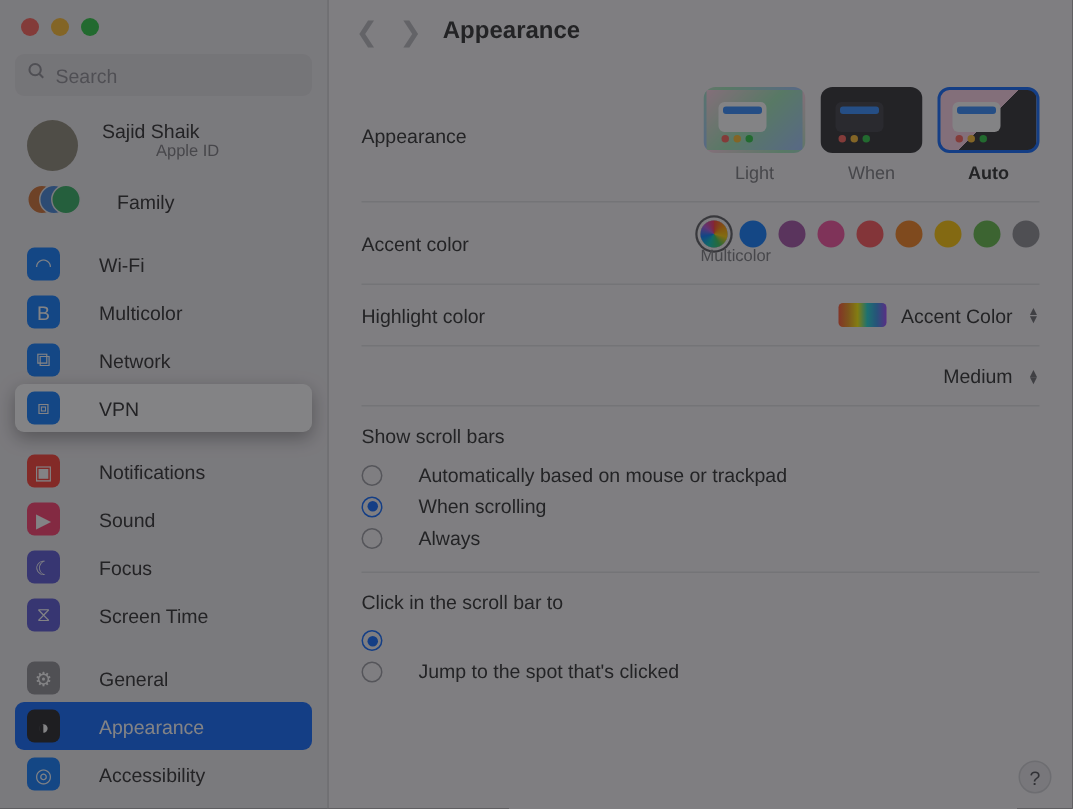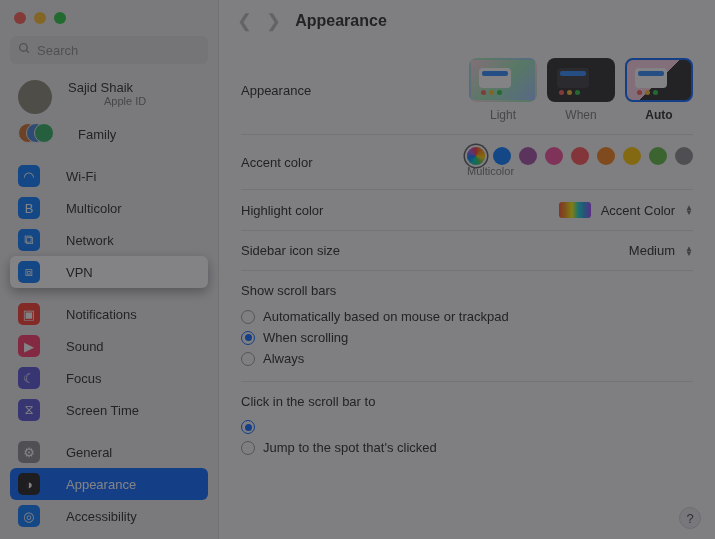--- a/index.html
+++ b/index.html
@@ -65,21 +65,21 @@
 
   .select{display:flex;align-items:center;gap:8px;color:var(--text);}
   .chev{display:inline-flex;flex-direction:column;line-height:5px;font-size:8px;color:#6b6b70;}
   .grad-chip{width:32px;height:16px;border-radius:3px;background:linear-gradient(90deg,#ff512f,#f09819,#fff200,#1cd8d2,#3494e6,#a044ff);}
 
   .toggle{width:38px;height:22px;background:#d9d8db;border-radius:11px;position:relative;cursor:pointer;}
   .toggle .knob{position:absolute;top:2px;left:2px;width:18px;height:18px;border-radius:50%;background:#fff;box-shadow:0 1px 2px rgba(0,0,0,.25);}
 
   .section{padding:12px 0;border-bottom:1px solid var(--divider);}
   .section h4{font-size:13px;font-weight:400;margin-bottom:8px;color:var(--text);}
-  .radio-row{display:flex;align-items:center;gap:8px;padding:3px 0;cursor:pointer;text-align:right;}
+  .radio-row{display:flex;align-items:center;gap:24px;padding:3px 0;cursor:pointer;text-align:right;}
   .radio{width:14px;height:14px;border-radius:50%;border:1.5px solid #9a9aa0;display:inline-block;position:relative;flex-shrink:0;}
   .radio.sel{border-color:var(--sel-blue);}
   .radio.sel::after{content:"";position:absolute;inset:2.5px;border-radius:50%;background:var(--sel-blue);}
 
   .helpbtn{position:absolute;right:14px;bottom:10px;width:22px;height:22px;border-radius:50%;background:#e6e5e8;border:1px solid #cfced2;display:flex;align-items:center;justify-content:center;font-size:13px;color:#4b4b50;cursor:pointer;}
   .right{margin-left:auto;display:flex;align-items:center;gap:10px;}
   .right-col{margin-left:auto;display:flex;flex-direction:column;align-items:flex-start;}
 </style>
 </head>
 <body>
@@ -241,21 +241,20 @@
     <div class="row">
       <div class="lbl">Highlight color</div>
       <div class="right select">
         <span class="grad-chip"></span>
         <span>Accent Color</span>
         <span class="chev">▲<br>▼</span>
       </div>
     </div>
 
     <div class="row">
-      <div class="lbl">Sidebar icon size</div>
       <div class="right select">
         <span>Medium</span>
         <span class="chev">▲<br>▼</span>
       </div>
     </div>
 
 
     <div class="section">
       <h4>Show scroll bars</h4>
       <div id="sb-radios">

